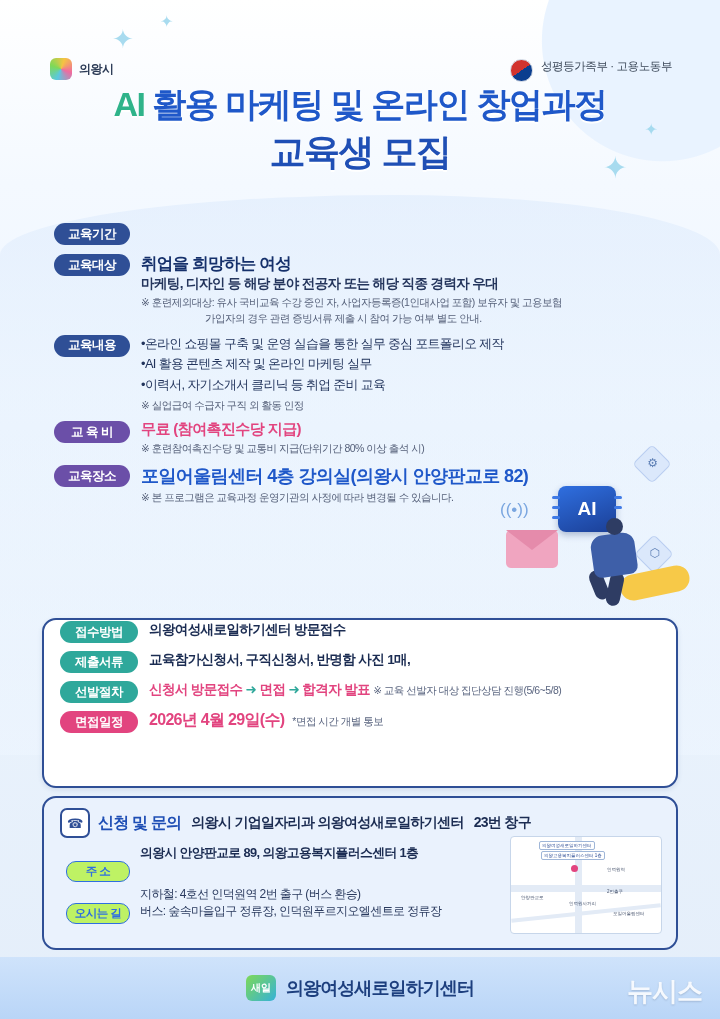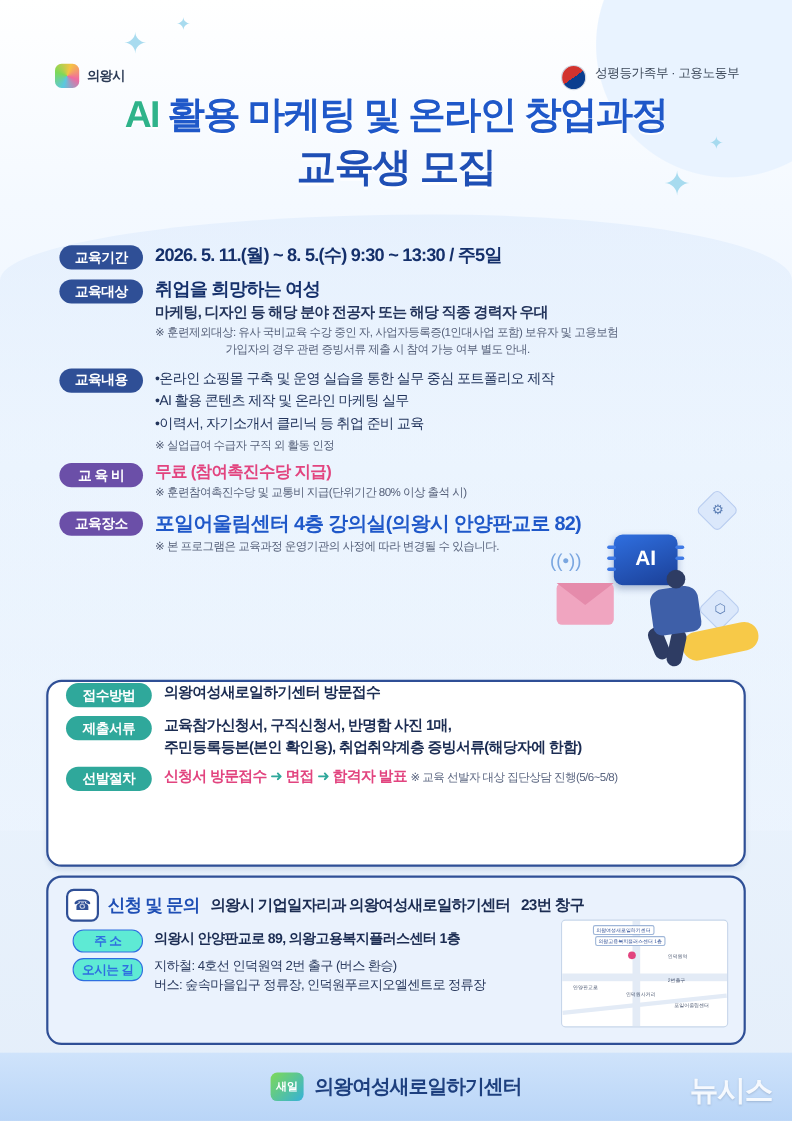--- a/index.html
+++ b/index.html
@@ -126,21 +126,21 @@
     width:26px;height:26px;border-radius:7px;background:#ffffff;border:2px solid #2f4f96;
     display:flex;align-items:center;justify-content:center;font-size:13px;color:#2f4f96;
   }
   .cb-title{font-size:16px;font-weight:bold;color:#1f4fb5;letter-spacing:-.8px;margin-left:8px;}
   .cb-sub{font-size:14px;font-weight:bold;color:#1b2c52;letter-spacing:-.7px;margin-left:10px;}
   .cb-rows{padding:6px 0 0 22px;}
   .cb-row{display:flex;align-items:flex-start;margin-bottom:4px;}
   .cb-label{
     flex:0 0 auto;width:62px;height:19px;border-radius:10px;border:1.5px solid #2f6fe0;
     color:#2f6fe0;font-size:11.5px;font-weight:bold;display:flex;align-items:center;justify-content:center;
-    background:#5eead4;letter-spacing:-.5px;margin-top:1px;
+    background:#bef264;letter-spacing:-.5px;margin-top:17px;
   }
   .cb-val{font-size:12.8px;font-weight:bold;color:#1b2c52;letter-spacing:-.6px;margin-left:10px;line-height:1.45;}
   .cb-val.phone{font-size:15px;}
   .cb-val.small{font-size:12px;font-weight:normal;color:#2a3a5e;}
   .minimap{
     position:absolute;right:14px;top:38px;width:150px;height:96px;background:#ffffff;
     border:1px solid #c7d6ea;border-radius:4px;overflow:hidden;
   }
   .mm-road{position:absolute;background:#e3ebf6;}
   .mm-pin{position:absolute;width:7px;height:7px;border-radius:50%;background:#e2447f;}
@@ -190,23 +190,20 @@
       <span class="grn">AI</span>
       <span class="dark">활용 마케팅 및 온라인 창업과정</span>
     </div>
     <div class="title2">교육생 모집</div>
   </div>
 
   <div class="info">
 
     <div class="row">
       <div class="tag">교육기간</div>
-      <div class="rowbody">
-        <div class="big">2026. 5. 11.(월) ~ 8. 5.(수) 9:30 ~ 13:30 / 주5일</div>
-      </div>
     </div>
 
 
     <div class="row">
       <div class="tag">교육대상</div>
       <div class="rowbody">
         <div class="big">취업을 희망하는 여성</div>
         <div class="mid">마케팅, 디자인 등 해당 분야 전공자 또는 해당 직종 경력자 우대</div>
         <div class="note">※ 훈련제외대상: 유사 국비교육 수강 중인 자, 사업자등록증(1인대사업 포함) 보유자 및 고용보험</div>
         <div class="note2">가입자의 경우 관련 증빙서류 제출 시 참여 가능 여부 별도 안내.</div>
@@ -265,33 +262,37 @@
   <div class="applybox">
     <div class="ab-inner">
       <div class="row">
         <div class="tag2">접수방법</div>
         <div class="ab-text">의왕여성새로일하기센터 방문접수</div>
       </div>
       <div class="row">
         <div class="tag2">제출서류</div>
         <div class="ab-text">
           <div>교육참가신청서, 구직신청서, 반명함 사진 1매,</div>
-          <div>주민등록등본(본인 확인용), 취업취약계층 증빙서류(해당자에 한함)</div>
         </div>
       </div>
       <div class="row">
         <div class="tag2">선발절차</div>
         <div class="ab-text">
           <span class="pinktxt">신청서 방문접수</span>
           <span class="arrow">➜</span>
           <span class="pinktxt">면접</span>
           <span class="arrow">➜</span>
           <span class="pinktxt">합격자 발표</span>
           <span class="ab-note">※ 교육 선발자 대상 집단상담 진행(5/6~5/8)</span>
         </div>
+      </div>
+      <div class="row">
+        <div class="tag2 pink">면접일정</div>
+        <div class="ab-big">2026년 4월 29일(수)</div>
+        <div class="ab-note" style="margin-left:8px;align-self:center;">*면접 시간 개별 통보</div>
       </div>
     </div>
   </div>
 
   <div class="contactbox">
     <div class="cb-head">
       <span class="cb-icon">☎</span>
       <span class="cb-title">신청 및 문의</span>
       <span class="cb-sub">의왕시 기업일자리과 의왕여성새로일하기센터</span>
       <span class="cb-sub hi">23번 창구</span>

